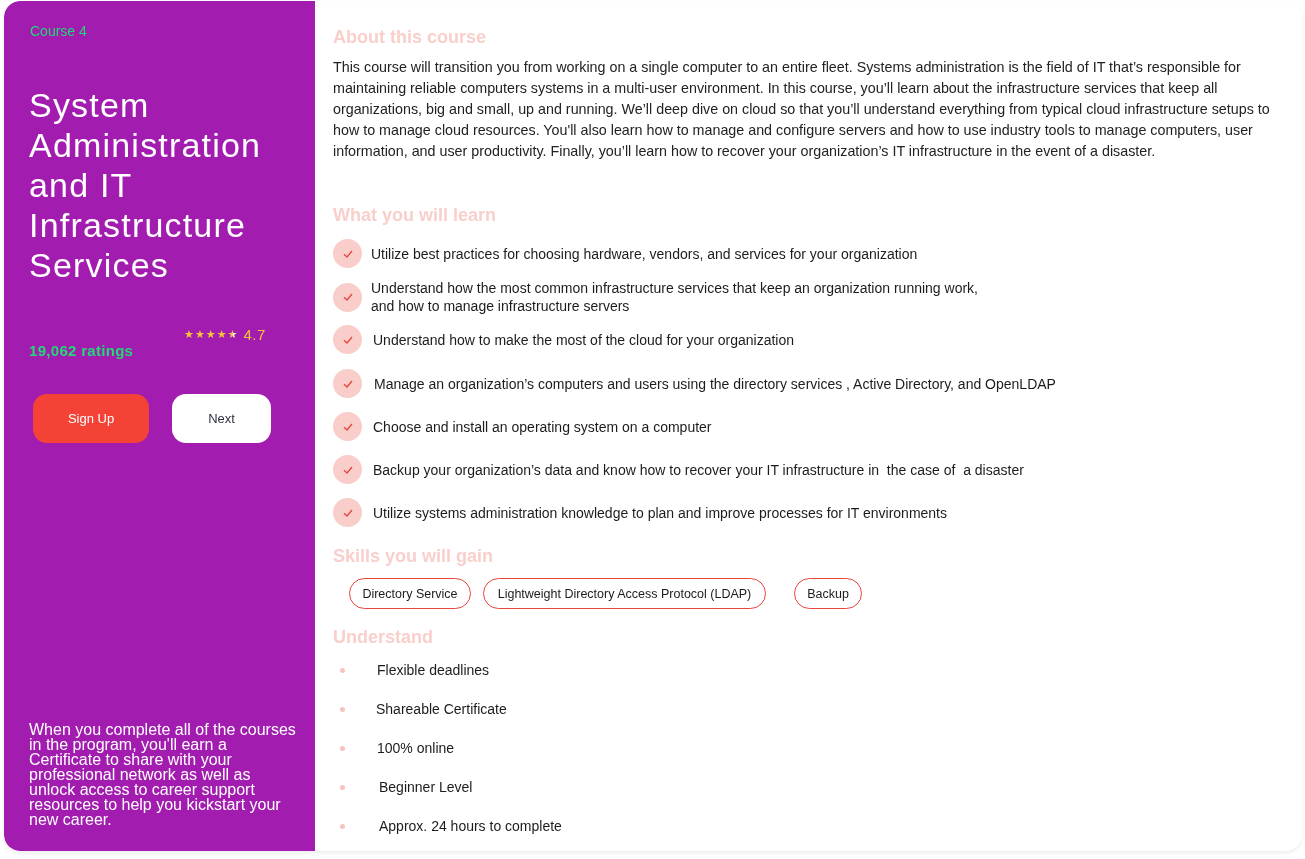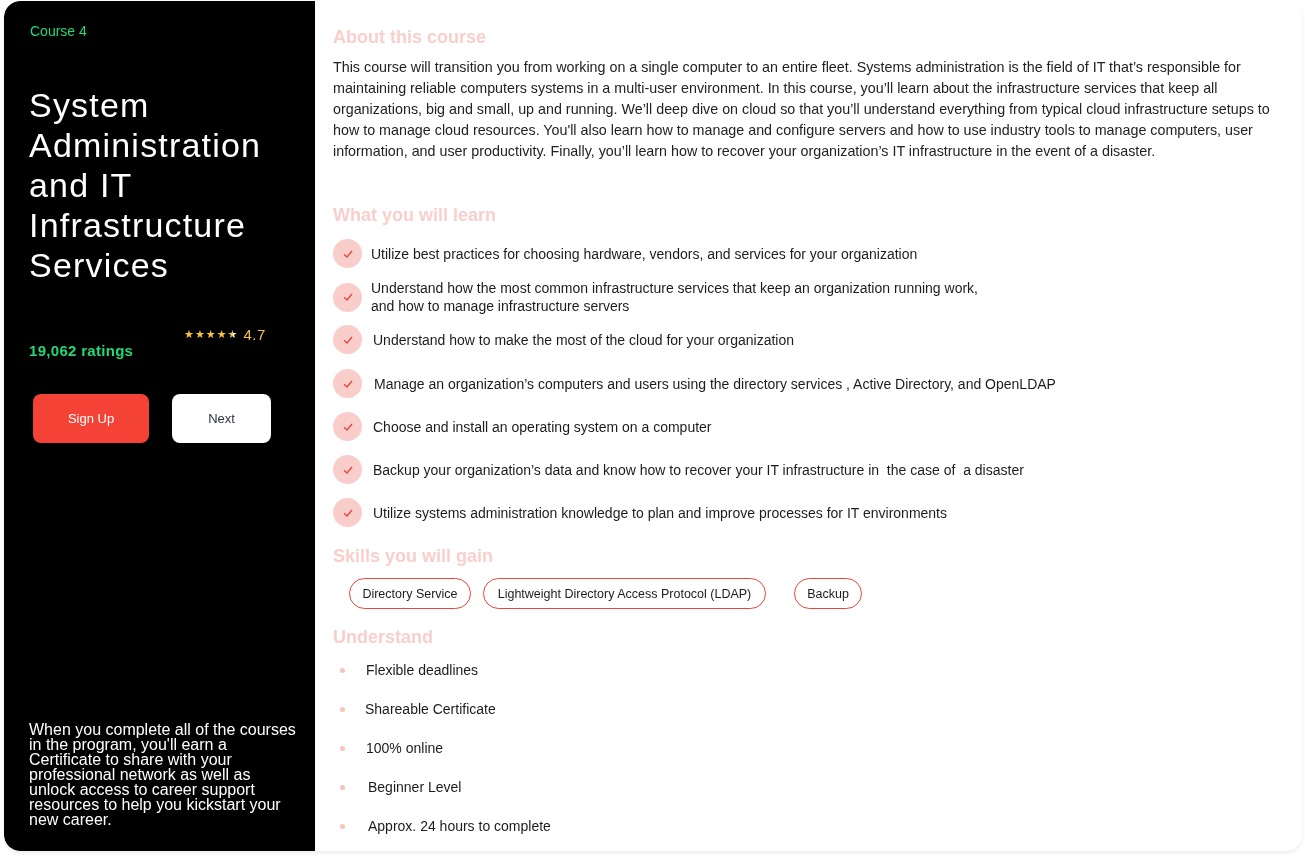--- a/index.html
+++ b/index.html
@@ -7,21 +7,21 @@
     body { font-family: "Liberation Sans", "DejaVu Sans", sans-serif; position: relative; }
 
     .card {
       position: absolute; left: 4px; top: 1px; width: 1298px; height: 850px;
       border-radius: 16px; background: #ffffff;
       box-shadow: 0 2px 4px rgba(0,0,0,0.08);
       overflow: hidden;
     }
     .sidebar {
       position: absolute; left: 0; top: 0; width: 311px; height: 850px;
-      background: #000000; color: #ffffff;
+      background: #a21caf; color: #ffffff;
       border-radius: 16px 0 0 16px;
     }
     .course-num {
       position: absolute; left: 26px; top: 22px;
       font-size: 14px; color: #22d877;
     }
     .course-title {
       position: absolute; left: 25px; top: 84px; width: 280px;
       font-size: 34px; line-height: 40px; letter-spacing: 1.2px;
       color: #ffffff; font-weight: normal;
@@ -37,21 +37,21 @@
     .stars { display: flex; gap: 1px; }
     .star { font-size: 11px; color: #f7c23b; line-height: 18px; }
     .star.half {
       background: linear-gradient(90deg, #f7c23b 55%, #ffffff 55%);
       -webkit-background-clip: text; background-clip: text; color: transparent;
     }
     .rating-value { font-size: 15px; color: #f7c23b; letter-spacing: 0.5px; }
 
     .btn {
       position: absolute; top: 393px; height: 49px;
-      border-radius: 8px; border: none;
+      border-radius: 14px; border: none;
       font-family: "Liberation Sans", sans-serif; font-size: 13px;
       display: flex; align-items: center; justify-content: center;
       cursor: pointer;
     }
     .btn-signup { left: 29px; width: 116px; background: #f44336; color: #ffffff; }
     .btn-next { left: 168px; width: 99px; background: #ffffff; color: #2e3142; }
 
     .sidebar-note {
       position: absolute; left: 25px; top: 721px; width: 270px;
       font-size: 16px; line-height: 15px; color: #ffffff;
@@ -87,21 +87,21 @@
     }
     .chip {
       position: absolute; top: 0; height: 31px;
       border: 1px solid #e8453c; border-radius: 16px;
       display: flex; align-items: center; justify-content: center;
       font-size: 12.5px; color: #1c1c1c; background: #ffffff; padding: 0 11px;
       white-space: nowrap; cursor: pointer;
     }
 
     .info-item {
-      position: absolute; left: 0; display: flex; align-items: center;
+      position: absolute; left: 0; display: flex; align-items: center; gap: 11px;
     }
     .bullet {
       width: 5px; height: 5px; border-radius: 50%; background: #f7c3bd;
       margin-left: 7px;
     }
     .info-text { font-size: 14px; color: #1c1c1c; margin-left: 21px; }
   </style>
 </head>
 <body>
 

